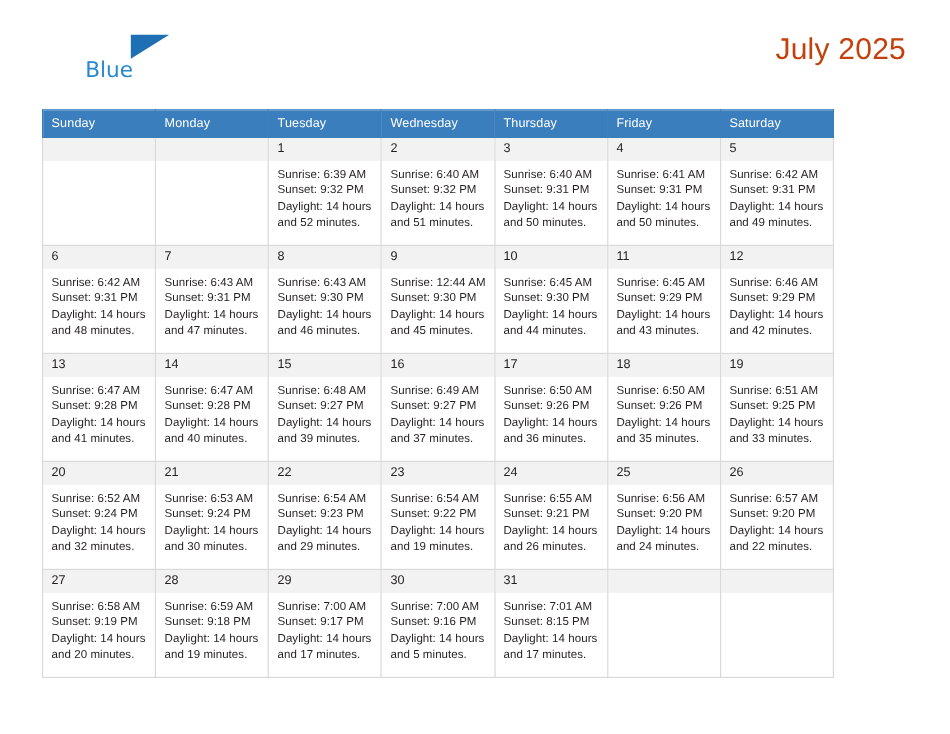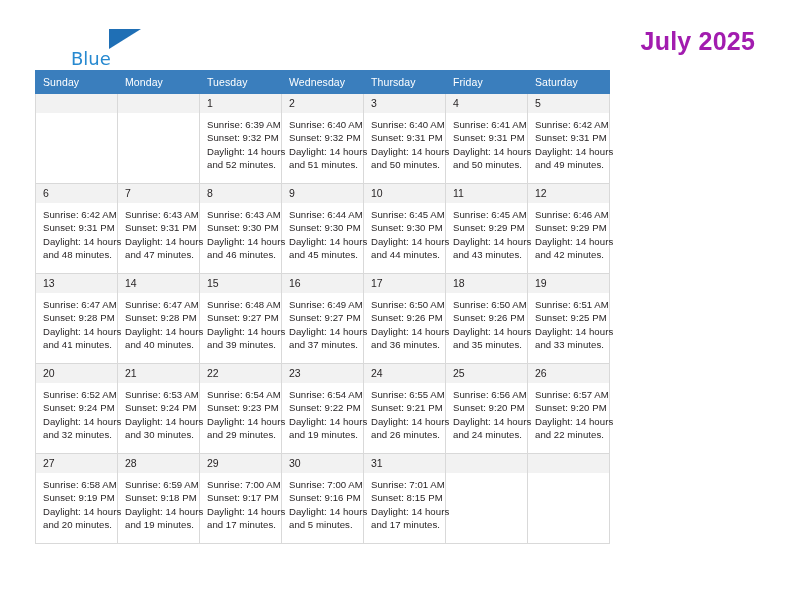--- a/index.html
+++ b/index.html
@@ -66,37 +66,37 @@
     line-height: 24px;
     font-family: "DejaVu Sans", sans-serif;
   }
   .title-block {
     text-align: right;
     flex: 0 0 auto;
     padding-right: 2px;
   }
   .month-title {
     font-size: 25px;
-    color: #a21caf;
+    color: #c2410c;
     line-height: 30px;
-    font-weight: bold;
+    font-weight: normal;
     letter-spacing: 0.2px;
   }
   .location {
     font-size: 13px;
     color: #231f20;
     line-height: 18px;
     margin-top: 7px;
     letter-spacing: 0.1px;
   }
 
   
   .calendar {
-    margin-top: 2px;
-    width: 575px;
+    margin-top: 23px;
+    width: 660px;
     border-collapse: collapse;
     table-layout: fixed;
     border-radius: 18px;
   }
   .calendar th {
     background: #3a7ebd;
     color: #ffffff;
     font-size: 10.5px;
     font-weight: normal;
     text-align: left;
@@ -248,21 +248,21 @@
             <div class="cellbody">
               <div class="line">Sunrise: 6:43 AM</div>
               <div class="line">Sunset: 9:30 PM</div>
               <div class="line">Daylight: 14 hours</div>
               <div class="line">and 46 minutes.</div>
             </div>
           </td>
           <td>
             <span class="daynum">9</span>
             <div class="cellbody">
-              <div class="line">Sunrise: 6:44 AM</div>
+              <div class="line">Sunrise: 12:44 AM</div>
               <div class="line">Sunset: 9:30 PM</div>
               <div class="line">Daylight: 14 hours</div>
               <div class="line">and 45 minutes.</div>
             </div>
           </td>
           <td>
             <span class="daynum">10</span>
             <div class="cellbody">
               <div class="line">Sunrise: 6:45 AM</div>
               <div class="line">Sunset: 9:30 PM</div>

